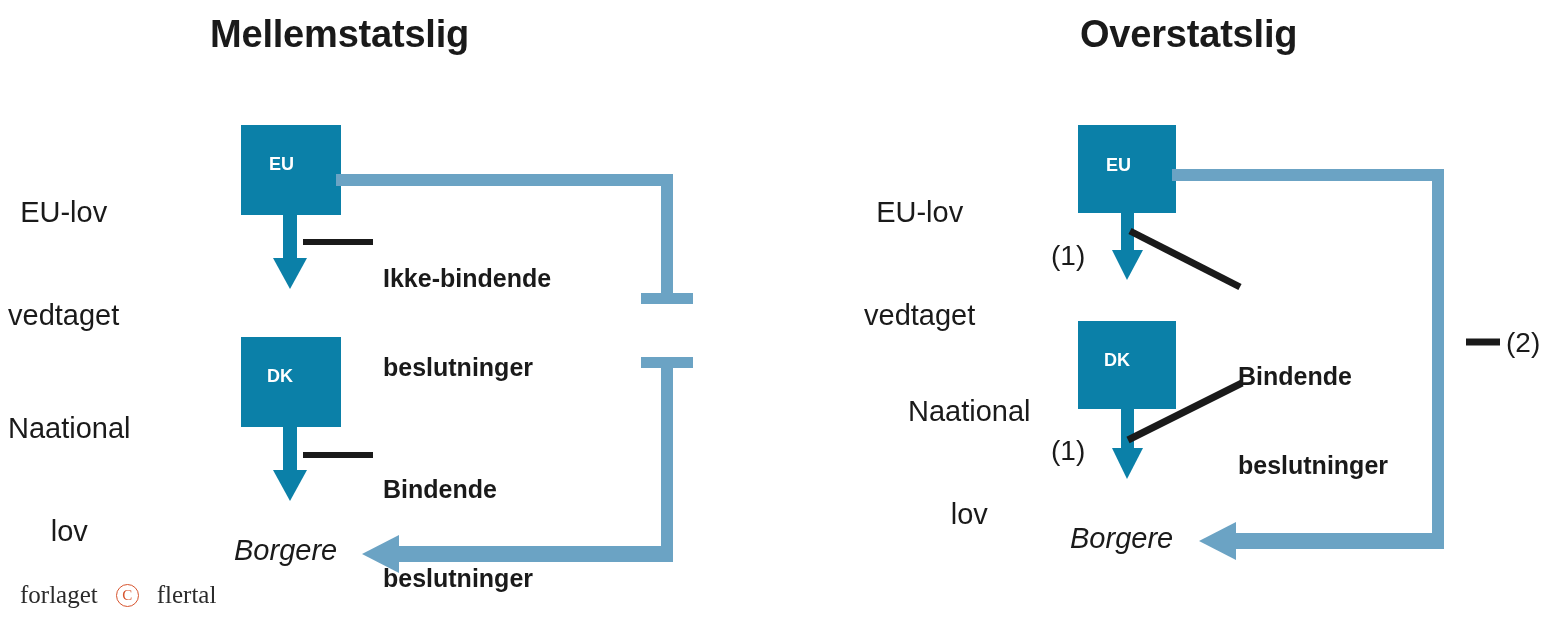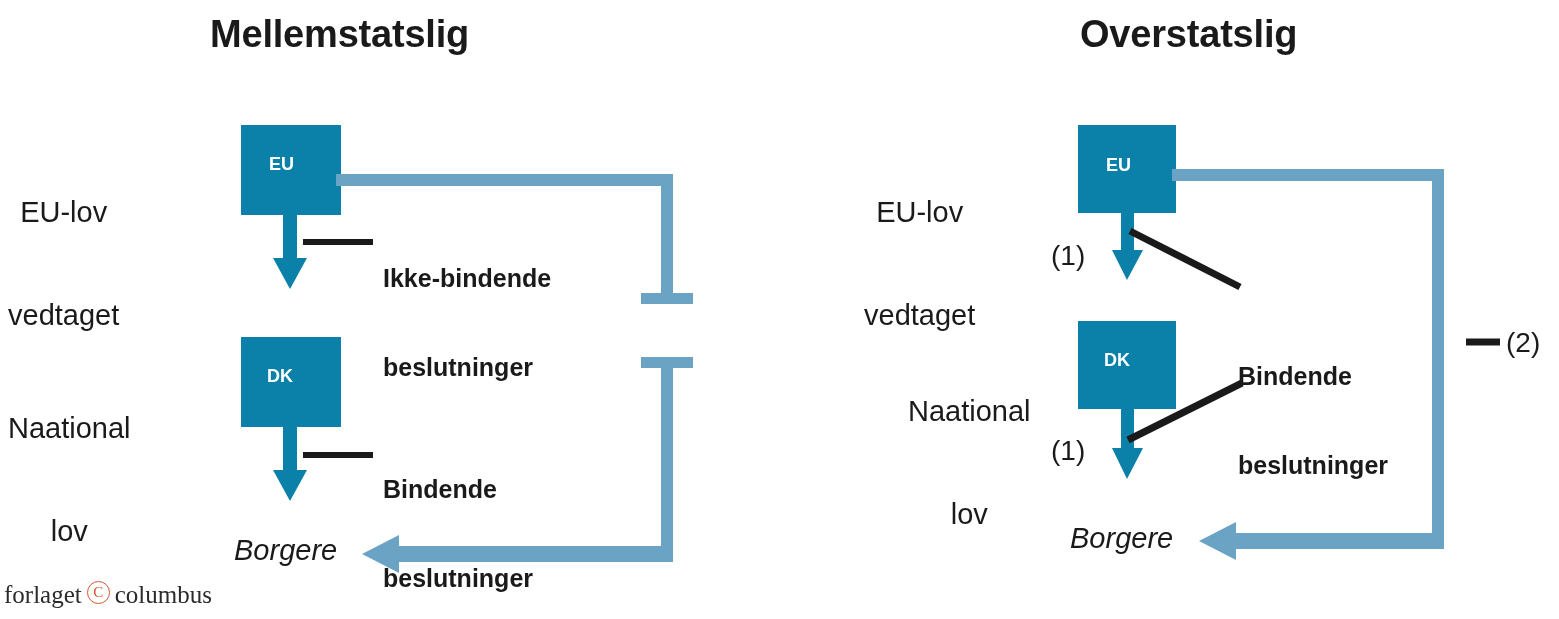--- a/index.html
+++ b/index.html
@@ -62,28 +62,29 @@
   .box-text {
     position: absolute;
     color: #ffffff;
     font-size: 18px;
     font-weight: bold;
     font-family: "Liberation Sans", sans-serif;
     white-space: pre;
   }
   .logo {
     position: absolute;
-    left: 4px;
+    left: 20px;
     top: 581px;
     font-family: "Liberation Serif", serif;
     font-size: 25px;
     color: #2b2b2b;
     white-space: pre;
     display: flex;
-    gap: 5px;
+    align-items: center;
+    gap: 18px;
   }
   .logo-c {
     display: inline-flex;
     align-items: center;
     justify-content: center;
     width: 21px;
     height: 21px;
     border: 1.6px solid #d7542e;
     border-radius: 50%;
     color: #d7542e;
@@ -217,16 +218,16 @@
 
   <div class="txt ref-label" style="left:1051px; top:239px;">(1)</div>
 
   <div class="txt ref-label" style="left:1051px; top:434px;">(1)</div>
 
   <div class="txt ref-label" style="left:1506px; top:326px;">(2)</div>
 
   <div class="logo">
     <span>forlaget</span>
     <span class="logo-c">C</span>
-    <span>columbus</span>
+    <span>flertal</span>
   </div>
 
 </div>
 
 </body></html>

